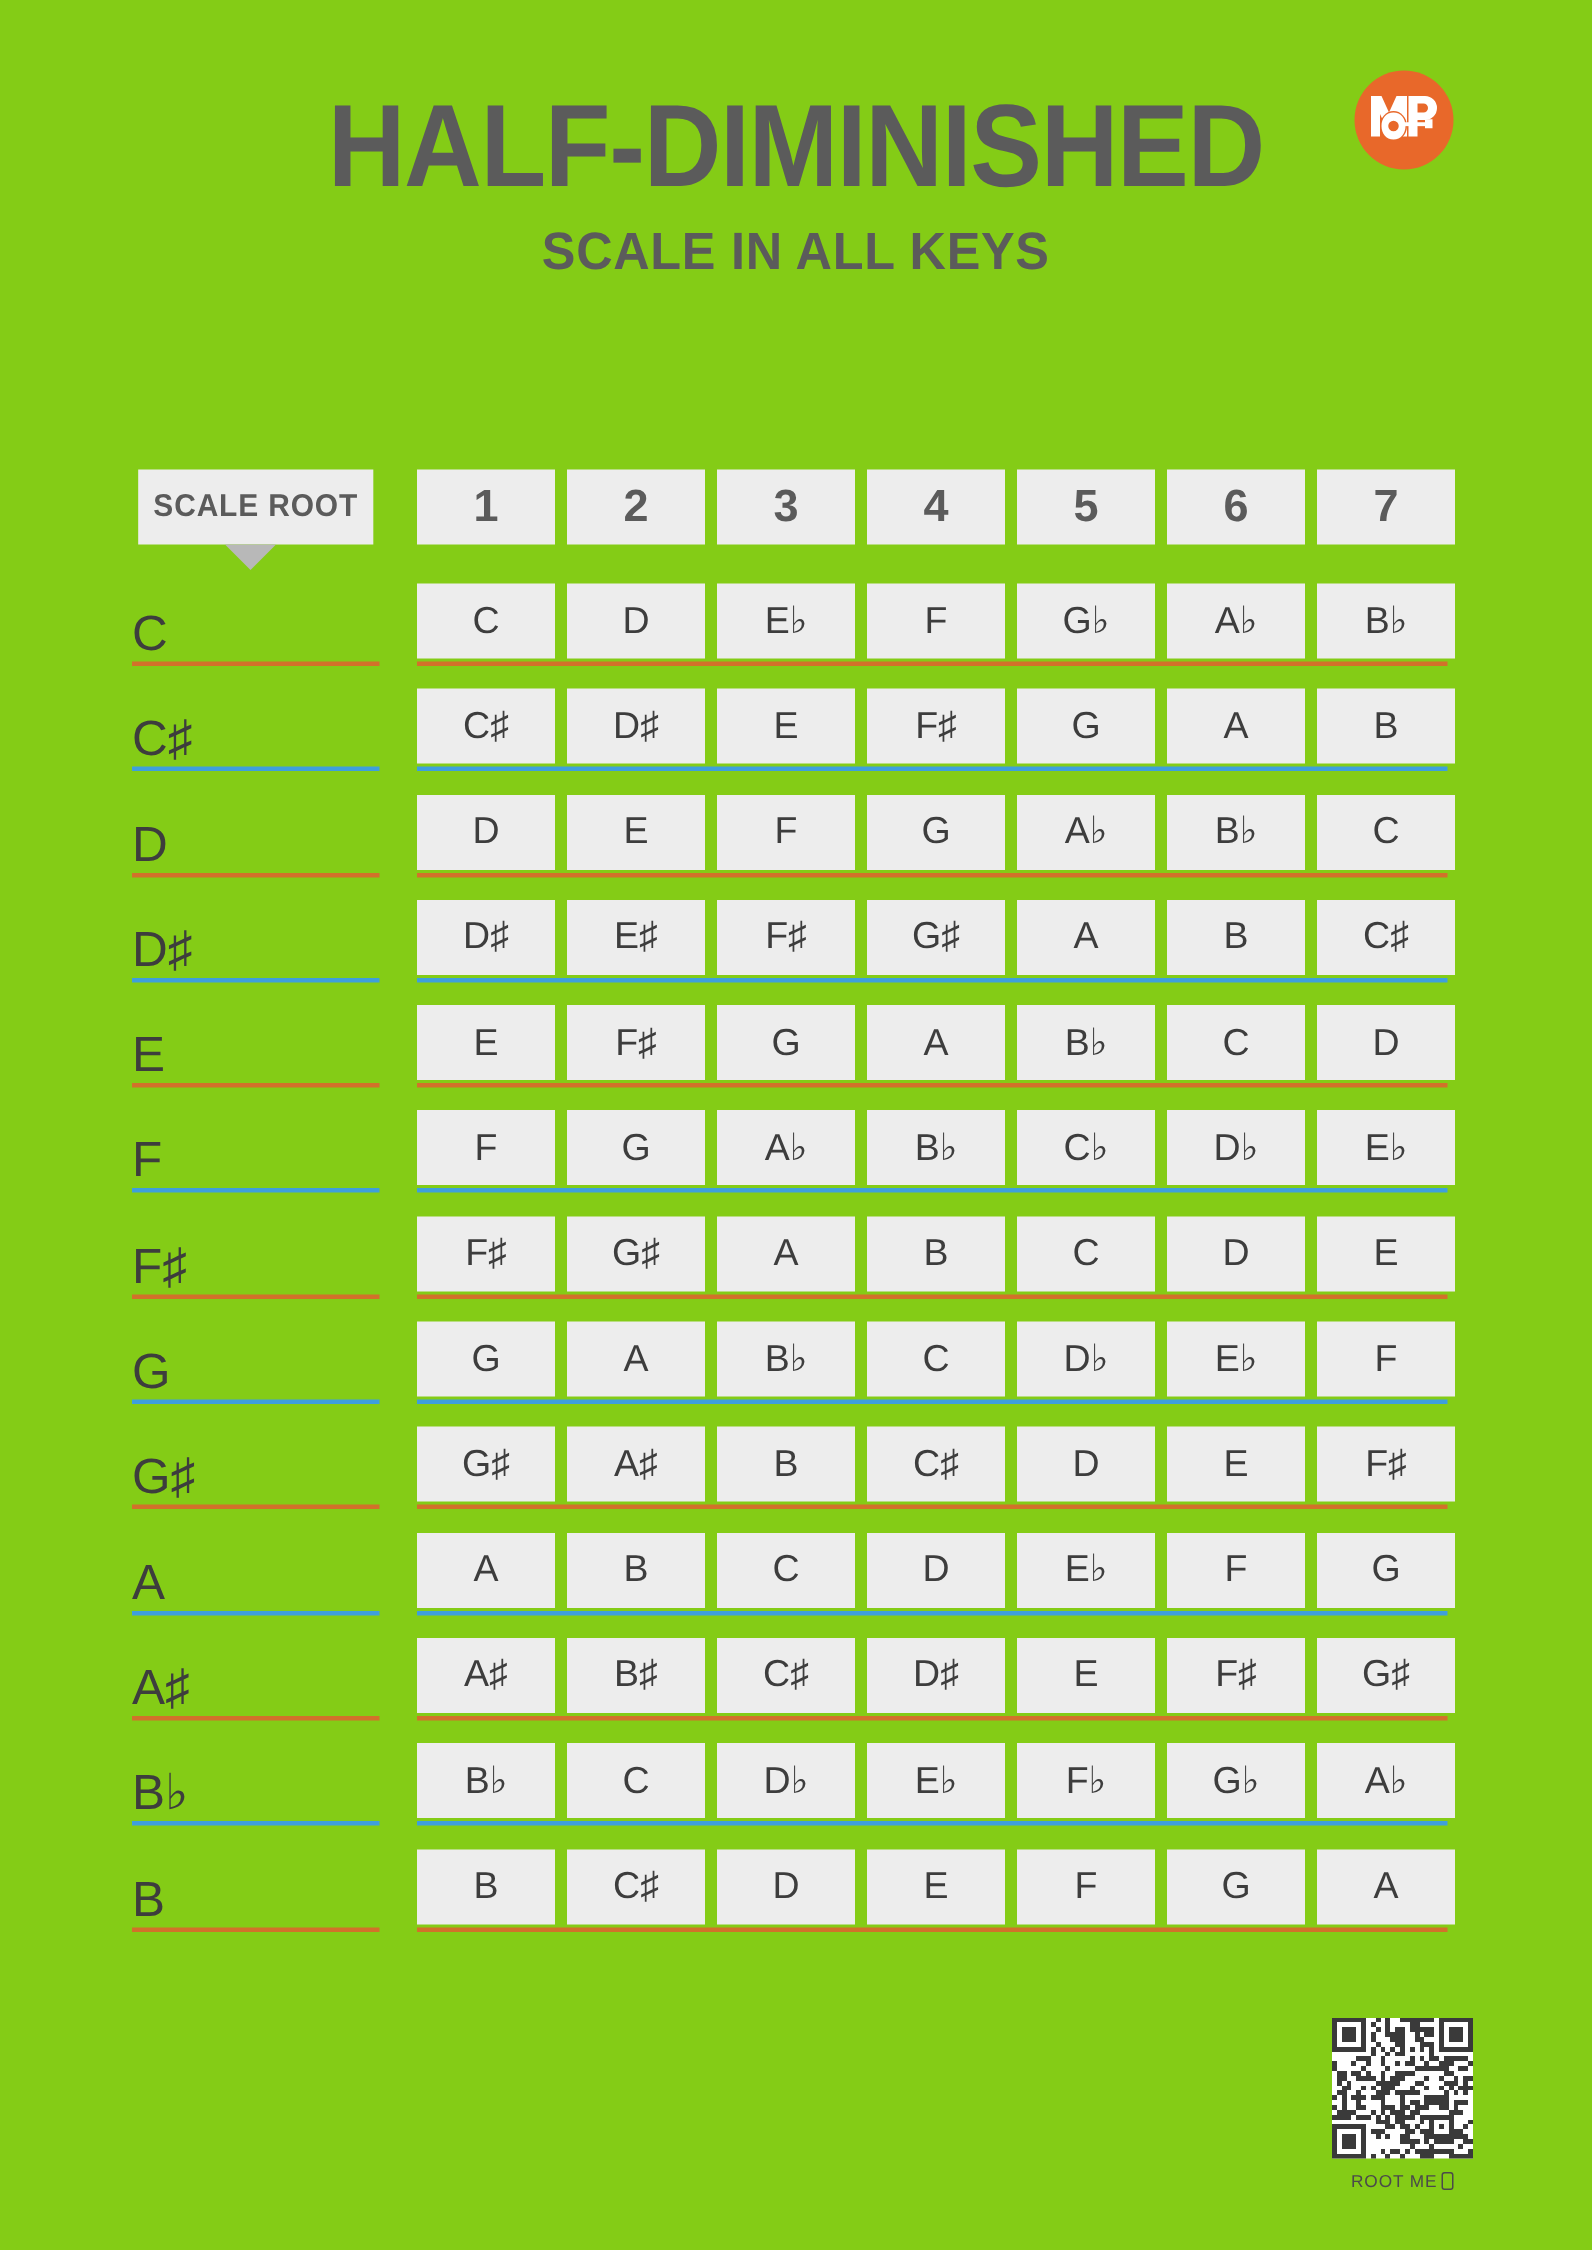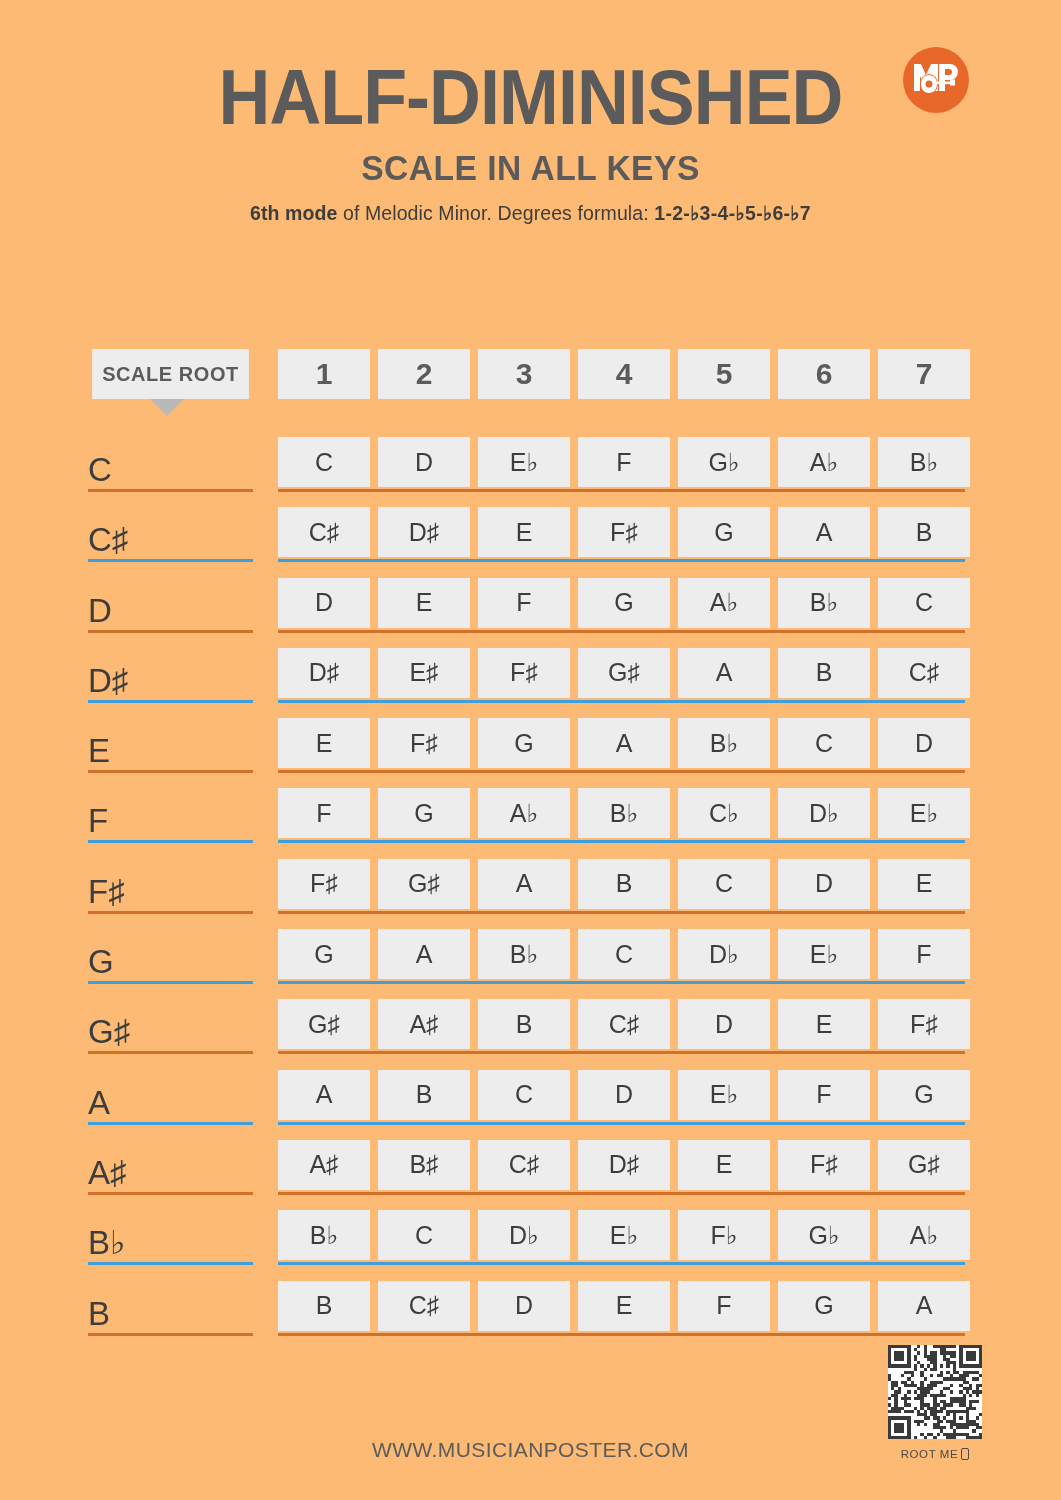--- a/index.html
+++ b/index.html
@@ -9,21 +9,21 @@
     height: 1500px;
     background: #ffffff;
     font-family: "Liberation Sans", sans-serif;
     overflow: hidden;
   }
 
   .poster {
     position: relative;
     width: 1061px;
     height: 1500px;
-    background: #fdba74;
+    background: #84cc16;
   }
 
   
   .logo {
     position: absolute;
     top: 47px;
     left: 903px;
     width: 66px;
     height: 66px;
     border-radius: 50%;
@@ -163,21 +163,21 @@
     font-size: 30px;
     color: #5b5b5b;
   }
   .cells-underline {
     position: absolute;
     left: 0;
     bottom: 0;
     width: 687px;
     height: 3px;
   }
-  .row.header { height: 88px; margin-top: 36px; }
+  .row.header { height: 76px; }
   .row.header .cells { height: 50px; }
 
   
   .qr-wrap {
     position: absolute;
     left: 888px;
     top: 1345px;
     width: 94px;
     text-align: center;
   }
@@ -231,23 +231,20 @@
         <path d="M17 15 c-5 0 -8 4 -8 9 c0 5 3 9 8 9 c5 0 8 -4 8 -9 c0 -5 -3 -9 -8 -9 z m0 5.5 a3.5 3.5 0 1 1 0 7 a3.5 3.5 0 0 1 0 -7 z"></path>
         <rect x="24" y="21.5" width="16" height="2.6"></rect>
         <path d="M38 19.5 h5 v6 h-5 z"></path>
       </g>
     </svg>
   </div>
 
   <div class="title-block">
     <div class="main-title">HALF-DIMINISHED</div>
     <div class="sub-title">SCALE IN ALL KEYS</div>
-    <div class="formula-line">
-      <b>6th mode</b><span> of Melodic Minor. Degrees formula: </span><span class="formula">1-2-♭3-4-♭5-♭6-♭7</span>
-    </div>
   </div>
 
   <div class="table" id="table-root">
       <div class="row header">
         <div class="scaleroot-cell">
           <div class="scaleroot-box">SCALE ROOT</div>
           <div class="pointer"></div>
         </div>
         <div class="cells">
           <div class="cell head" style="left: 0px;">1</div>
@@ -888,15 +885,14 @@
           <rect x="26" y="28" width="1" height="1"></rect>
           <rect x="27" y="28" width="1" height="1"></rect>
           <rect x="28" y="28" width="1" height="1"></rect>
         </g>
     </svg>
     <div class="scan-me">
       <span>ROOT ME</span><span class="phone-glyph"></span>
     </div>
   </div>
 
-  <div class="footer-url">WWW.MUSICIANPOSTER.COM</div>
 
 </div>
 
 </body></html>

